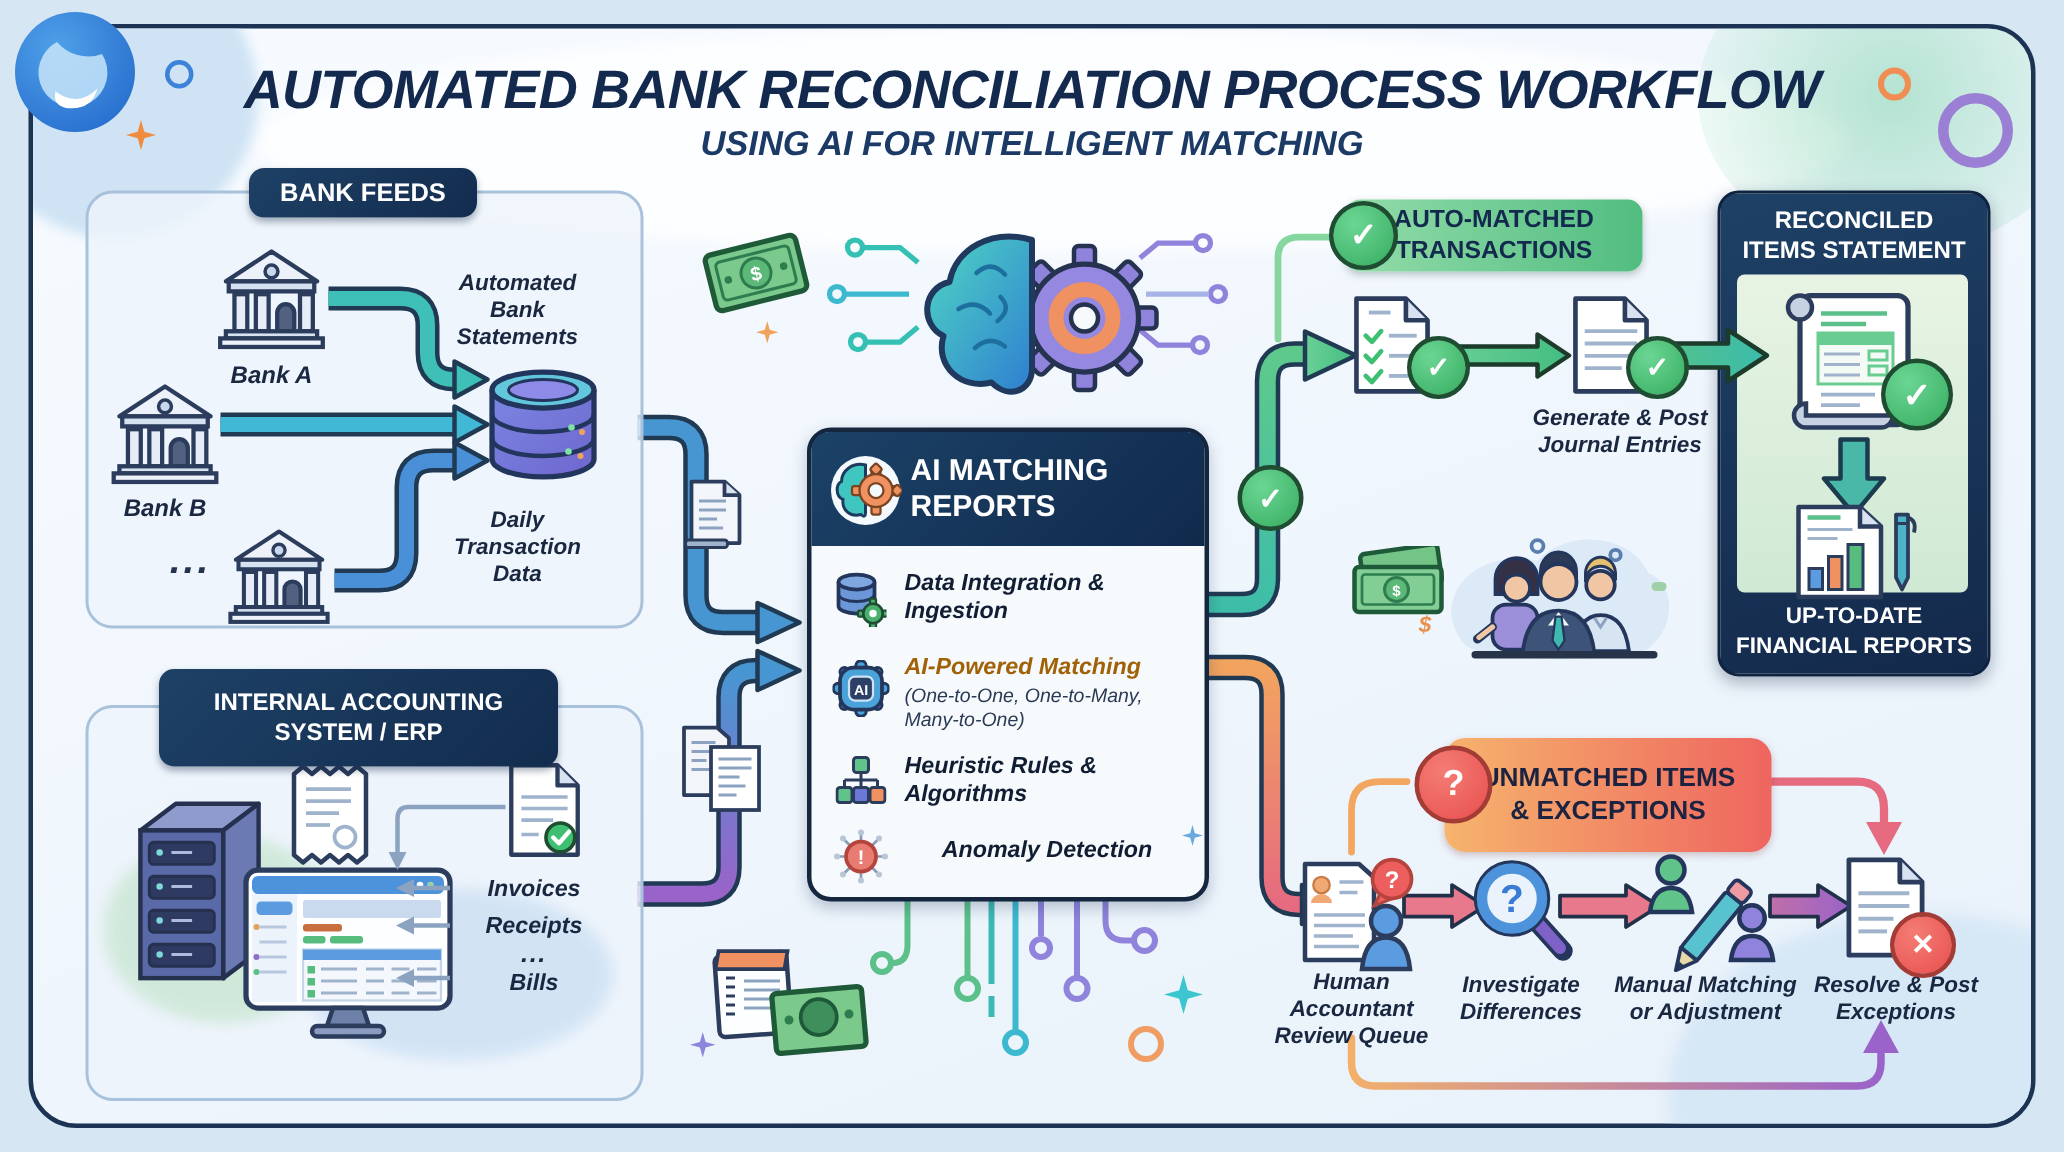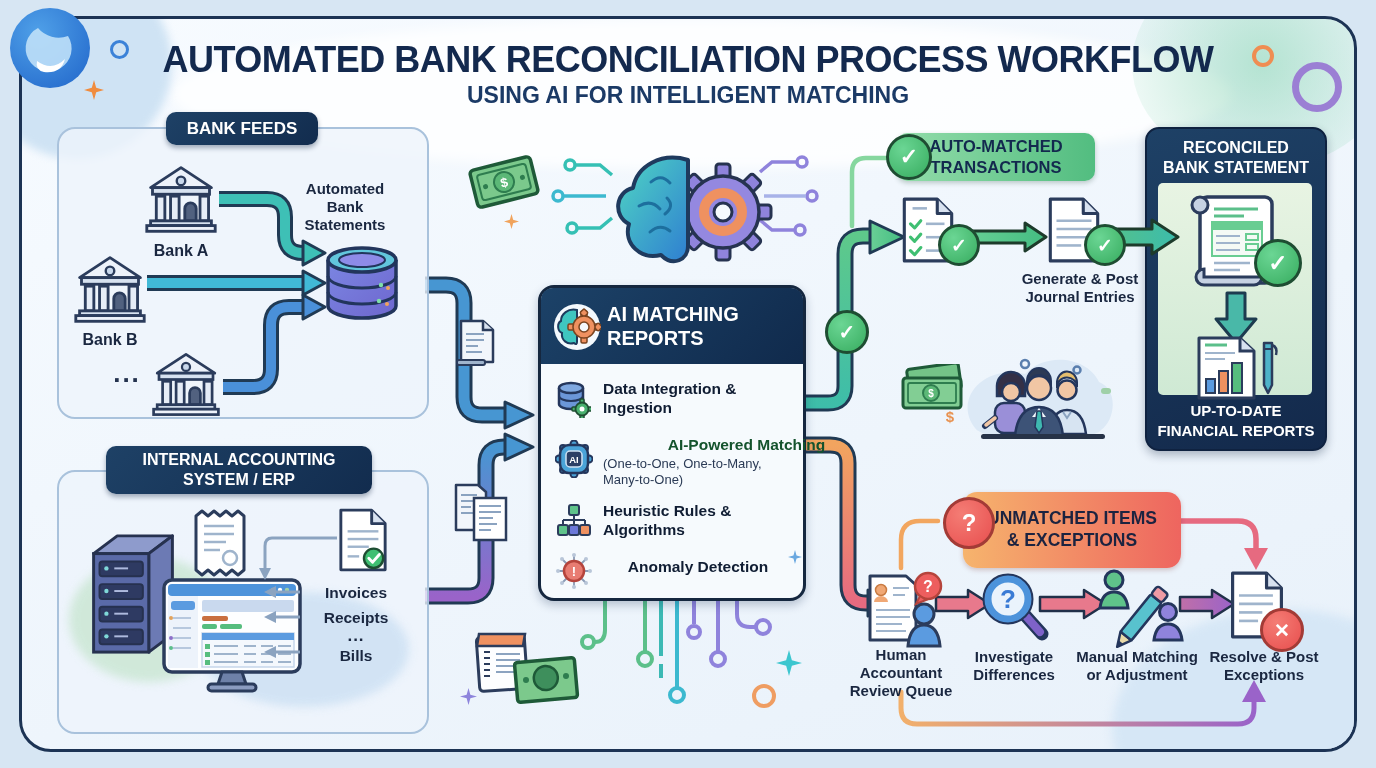--- a/index.html
+++ b/index.html
@@ -2,21 +2,21 @@
 <html><head>
 <meta charset="utf-8">
 <style>
   html,body{margin:0;padding:0;background:#d7e6f3;font-family:"Liberation Sans",sans-serif;}
   #canvas{position:relative;width:1376px;height:768px;overflow:hidden;background:#d7e6f3;}
   .abs{position:absolute;}
   #frame{position:absolute;left:19px;top:16px;width:1332px;height:730px;border:3px solid #1c3354;border-radius:32px;background:linear-gradient(160deg,#f7fbff 0%,#eef5fc 60%,#e8f1fa 100%);overflow:hidden;}
   .blob{position:absolute;border-radius:50%;}
   .panel{position:absolute;background:rgba(237,244,251,.8);border:2px solid #a9c2dc;border-radius:18px;}
   .navybadge{position:absolute;background:linear-gradient(135deg,#1e4166,#122c4e);color:#fff;font-weight:700;text-align:center;border-radius:10px;box-shadow:0 3px 5px rgba(10,30,60,.35);display:flex;flex-direction:column;justify-content:center;z-index:6;}
-  .lbl{position:absolute;font-weight:700;color:#1a2740;text-align:center;line-height:1.2;font-size:15px;z-index:5;}
+  .lbl{position:absolute;font-weight:700;color:#1a2740;text-align:center;line-height:1.2;font-size:15px;z-index:5;font-style:italic;}
   .chk{position:absolute;border-radius:50%;background:radial-gradient(circle at 35% 30%,#6bd694,#37ac5f);border:3px solid #1e4d32;color:#fff;display:flex;align-items:center;justify-content:center;font-weight:700;z-index:6;}
   .qcircle{position:absolute;border-radius:50%;background:radial-gradient(circle at 35% 30%,#f47d75,#e84e4e);border:3px solid #a33b36;color:#fff;display:flex;align-items:center;justify-content:center;font-weight:700;z-index:6;}
   .ring{position:absolute;border-radius:50%;z-index:7;}
   .spark{position:absolute;clip-path:polygon(50% 0,61% 39%,100% 50%,61% 61%,50% 100%,39% 61%,0 50%,39% 39%);z-index:7;}
   .icon{position:absolute;z-index:5;}
   svg{display:block;}
   #conns{position:absolute;left:0;top:0;z-index:2;}
   #overlay{position:absolute;left:0;top:0;z-index:4;}
   .z3{z-index:3;}
 </style>
@@ -193,26 +193,27 @@
     <path d="M5,30 a34,12 0 0 0 68,0" fill="none" stroke="#22355c" stroke-width="3"></path>
     <path d="M5,46 a34,12 0 0 0 68,0" fill="none" stroke="#22355c" stroke-width="3"></path>
     <ellipse cx="39" cy="14" rx="34" ry="12" fill="#62c6dc" stroke="#22355c" stroke-width="3.5"></ellipse>
     <ellipse cx="39" cy="14" rx="23" ry="7" fill="#8e8be8" stroke="#22355c" stroke-width="2"></ellipse>
     <circle cx="58" cy="39" r="2.2" fill="#7fe0a8"></circle>
       <circle cx="65" cy="42" r="2" fill="#f0a35c"></circle>
       <circle cx="56" cy="55" r="2.2" fill="#7fe0a8"></circle>
       <circle cx="64" cy="58" r="2" fill="#f0a35c"></circle>
   </svg>
   <div class="lbl" style="left:294px;top:180px;width:102px;font-size:15px;">Automated Bank Statements</div>
+  <div class="lbl" style="left:294px;top:338px;width:102px;font-size:15px;">Daily Transaction Data</div>
 
   <div class="panel z3 abs" style="left:57px;top:470px;width:368px;height:260px;">
     <div class="blob" style="left:10px;top:85px;width:160px;height:125px;background:#cbe7d4;filter:blur(5px);opacity:.85;"></div>
     <div class="blob" style="left:140px;top:120px;width:210px;height:115px;background:#cfe2f4;filter:blur(5px);opacity:.9;"></div>
   </div>
-  <div class="navybadge" style="left:106px;top:446px;width:266px;height:48px;font-size:16px;line-height:1.25;">
+  <div class="navybadge" style="left:106px;top:446px;width:266px;height:65px;font-size:16px;line-height:1.25;">
     <span>INTERNAL ACCOUNTING</span>
     <span>SYSTEM / ERP</span>
   </div>
   <svg class="icon" style="left:87px;top:528px;" width="92" height="130" viewBox="0 0 92 132">
     <path d="M6,26 L30,8 L86,8 L62,26 Z" fill="#8e9bcc" stroke="#26314f" stroke-width="3" stroke-linejoin="round"></path>
     <path d="M62,26 L86,8 V108 L62,126 Z" fill="#6c7ab4" stroke="#26314f" stroke-width="3" stroke-linejoin="round"></path>
     <rect x="6" y="26" width="56" height="100" fill="#5a6aa8" stroke="#26314f" stroke-width="3"></rect>
     <g fill="#2e3a62" stroke="#26314f" stroke-width="2">
       <rect x="12" y="34" width="44" height="15" rx="3"></rect>
         <rect x="12" y="57" width="44" height="15" rx="3"></rect>
@@ -392,21 +393,21 @@
           <circle cx="34" cy="19" r="3.5"></circle>
         <circle cx="8" cy="8" r="3"></circle>
           <circle cx="30" cy="8" r="3"></circle>
           <circle cx="8" cy="30" r="3"></circle>
           <circle cx="30" cy="30" r="3"></circle>
       </g>
       <rect x="5" y="5" width="28" height="28" rx="9" fill="#4aa3d8" stroke="#24365c" stroke-width="2.5"></rect>
       <rect x="11" y="11" width="16" height="16" rx="4" fill="#2c3f66" stroke="#cfe2f4" stroke-width="1.5"></rect>
       <text x="19" y="23" text-anchor="middle" font-size="9.5" font-weight="bold" fill="#fff" font-family="Liberation Sans, sans-serif">AI</text>
     </svg>
-    <div class="lbl" style="left:62px;top:148px;width:195px;text-align:center;font-size:15.5px;font-weight:800;color:#14532d;margin-left:46px;">AI-Powered Matching</div>
+    <div class="lbl" style="left:62px;top:148px;width:195px;text-align:left;font-size:15.5px;font-weight:800;color:#a16207;">AI-Powered Matching</div>
     <div class="lbl" style="left:62px;top:168px;width:195px;text-align:left;font-size:13px;font-weight:400;color:#2a3a55;">(One-to-One, One-to-Many, Many-to-One)</div>
 
     <svg class="abs" style="left:16px;top:216px;" width="34" height="34" viewBox="0 0 34 34">
       <g stroke="#2b3c5c" stroke-width="2" fill="none">
           <path d="M17,10 V16 M6,16 H28 M6,16 V21 M17,16 V21 M28,16 V21"></path>
         </g>
       <rect x="12" y="1" width="10" height="10" rx="2" fill="#5fc38a" stroke="#2b3c5c" stroke-width="2"></rect>
       <rect x="1" y="21" width="10" height="10" rx="2" fill="#5fc38a" stroke="#2b3c5c" stroke-width="2"></rect>
       <rect x="12" y="21" width="10" height="10" rx="2" fill="#6b78d8" stroke="#2b3c5c" stroke-width="2"></rect>
       <rect x="23" y="21" width="10" height="10" rx="2" fill="#ef9160" stroke="#2b3c5c" stroke-width="2"></rect>
@@ -571,21 +572,21 @@
           <stop offset="1" stop-color="#3bbcac"></stop>
         </linearGradient>
     </defs>
     <polygon points="960,231 1025,231 1025,223 1046,237 1025,251 1025,243 960,243" fill="url(#gA1)" stroke="#1d3b2b" stroke-width="3" stroke-linejoin="round"></polygon>
     <polygon points="1104,229 1152,229 1152,220 1178,237 1152,254 1152,245 1104,245" fill="url(#gA2)" stroke="#1d3b2b" stroke-width="3" stroke-linejoin="round"></polygon>
   </svg>
 
   <div class="abs z3" style="left:1145px;top:127px;width:178px;height:320px;background:linear-gradient(160deg,#1e4166,#13294b);border:2.5px solid #0f2240;border-radius:14px;box-shadow:0 4px 10px rgba(10,30,60,.3);">
     <div class="abs" style="left:0;top:9px;width:100%;text-align:center;color:#fff;font-weight:800;font-size:16px;line-height:1.25;">
       <div>RECONCILED</div>
-      <div>BANK STATEMENT</div>
+      <div>ITEMS STATEMENT</div>
     </div>
     <div class="abs" style="left:11px;top:54px;width:154px;height:212px;background:linear-gradient(180deg,#e8f4e3,#cfe9d4);border-radius:5px;">
       <svg class="abs" style="left:26px;top:8px;" width="104" height="100" viewBox="0 0 104 100">
         <rect x="16" y="6" width="72" height="86" rx="7" fill="#ffffff" stroke="#2b3c5c" stroke-width="3.5"></rect>
         <circle cx="16" cy="14" r="8" fill="#c6d2e2" stroke="#2b3c5c" stroke-width="3"></circle>
         <path d="M20,86 h58 a8,8 0 0 1 -8,8 h-50 a8,8 0 0 1 0,-16 z" fill="#c6d2e2" stroke="#2b3c5c" stroke-width="3"></path>
         <g stroke="#5bbf8a" stroke-width="3">
             <path d="M30,18 h44"></path>
             <path d="M30,25 h30"></path>
           </g>

